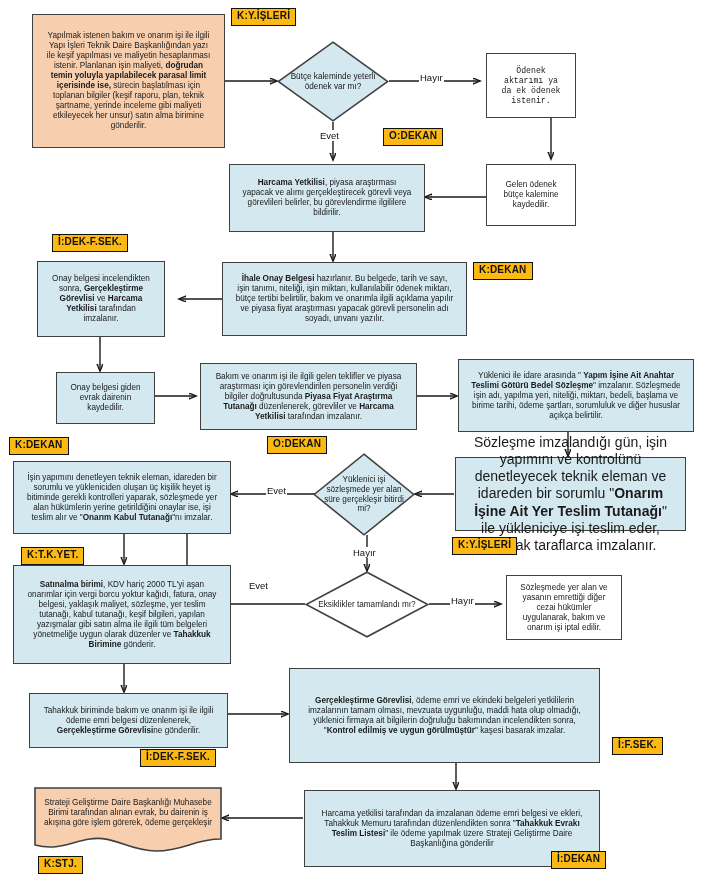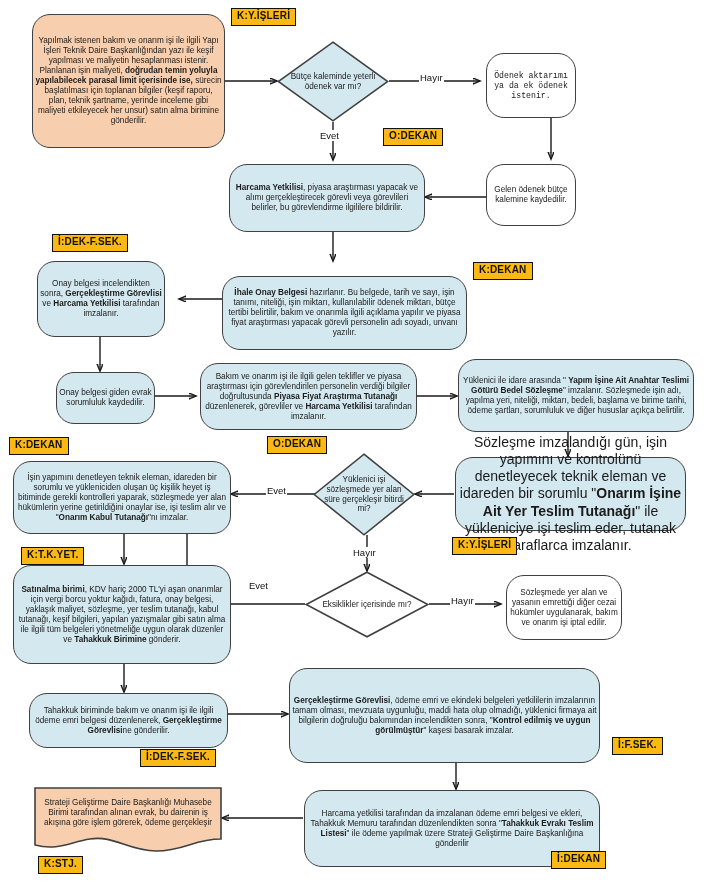--- a/index.html
+++ b/index.html
@@ -20,22 +20,21 @@
   
   .node {
     position: absolute;
     box-sizing: border-box;
     display: flex;
     align-items: center;
     justify-content: center;
     text-align: center;
     color: #1a1a1a;
     line-height: 1.22;
-    padding: 3px 2px;
-    border-radius: 18px;
+    padding: 3px 12px;
   }
   .node .txt { width: 100%; }
   .box-blue {
     background: #d4e8ef;
     border: 1.6px solid #404040;
   }
   .box-white {
     background: #ffffff;
     border: 1.6px solid #404040;
   }
@@ -173,30 +172,30 @@
   </div>
 
   <div class="node box-white" style="left:486px; top:164px; width:90px; height:62px; font-size:8.2px;">
     <span class="txt">Gelen ödenek bütçe kalemine kaydedilir.</span>
   </div>
 
   <div class="node box-blue" style="left:229px; top:164px; width:196px; height:68px; font-size:8.2px;">
     <span class="txt"><b>Harcama Yetkilisi</b>, piyasa araştırması yapacak ve alımı gerçekleştirecek görevli veya görevlileri belirler, bu görevlendirme ilgililere bildirilir.</span>
   </div>
 
-  <div class="node box-blue" style="left:222px; top:276px; width:245px; height:74px; font-size:8.2px;justify-content:center;">
+  <div class="node box-blue" style="left:222px; top:262px; width:245px; height:74px; font-size:8.2px;justify-content:center;">
     <span class="txt"><b>İhale Onay Belgesi</b> hazırlanır. Bu belgede, tarih ve sayı,  işin tanımı, niteliği, işin miktarı, kullanılabilir ödenek miktarı, bütçe tertibi belirtilir, bakım ve onarımla ilgili açıklama yapılır ve piyasa fiyat araştırması yapacak  görevli personelin adı soyadı, unvanı  yazılır.</span>
   </div>
 
   <div class="node box-blue" style="left:37px; top:261px; width:128px; height:76px; font-size:8.2px;">
     <span class="txt">Onay belgesi incelendikten sonra, <b>Gerçekleştirme Görevlisi</b>  ve <b>Harcama Yetkilisi</b> tarafından imzalanır.</span>
   </div>
 
   <div class="node box-blue" style="left:56px; top:372px; width:99px; height:52px; font-size:8.2px;">
-    <span class="txt">Onay belgesi giden evrak sorumluluk kaydedilir.</span>
+    <span class="txt">Onay belgesi giden evrak dairenin kaydedilir.</span>
   </div>
 
   <div class="node box-blue" style="left:200px; top:363px; width:217px; height:67px; font-size:8.2px;">
     <span class="txt">Bakım ve onarım işi ile ilgili gelen teklifler ve  piyasa araştırması için görevlendirilen personelin verdiği bilgiler doğrultusunda  <b>Piyasa Fiyat Araştırma Tutanağı</b> düzenlenerek, görevliler ve <b>Harcama Yetkilisi</b> tarafından imzalanır.</span>
   </div>
 
   <div class="node box-blue" style="left:458px; top:359px; width:236px; height:73px; font-size:8.2px;">
     <span class="txt">Yüklenici ile idare arasında " <b>Yapım İşine Ait Anahtar Teslimi Götürü Bedel Sözleşme</b>" imzalanır. Sözleşmede işin adı, yapılma yeri, niteliği, miktarı, bedeli, başlama ve birime tarihi,  ödeme şartları, sorumluluk ve diğer hususlar açıkça belirtilir.</span>
   </div>
 
@@ -212,21 +211,21 @@
   </div>
 
   <div class="node box-blue" style="left:13px; top:461px; width:218px; height:73px; font-size:8.2px;">
     <span class="txt">İşin yapımını denetleyen teknik eleman, idareden bir sorumlu ve yükleniciden oluşan üç kişilik heyet  iş bitiminde gerekli  kontrolleri yaparak, sözleşmede yer alan hükümlerin yerine getirildiğini onaylar ise,  işi teslim alır ve  "<b>Onarım Kabul Tutanağı</b>"nı imzalar.</span>
   </div>
 
   <div class="diamond" style="left:305px; top:571px; width:124px; height:67px; font-size:8.2px;">
     <svg viewBox="0 0 124 67" preserveAspectRatio="none">
       <polygon points="62,1.2 122.8,33.5 62,65.8 1.2,33.5" fill="#ffffff" stroke="#404040" stroke-width="1.6"></polygon>
     </svg>
-    <span class="dtxt">Eksiklikler içerisinde mı?</span>
+    <span class="dtxt">Eksiklikler tamamlandı mı?</span>
   </div>
 
   <div class="node box-white" style="left:506px; top:575px; width:116px; height:65px; font-size:8.2px;">
     <span class="txt">Sözleşmede yer alan ve yasanın emrettiği diğer cezai hükümler uygulanarak, bakım ve onarım işi iptal edilir.</span>
   </div>
 
   <div class="node box-blue" style="left:13px; top:565px; width:218px; height:99px; font-size:8.2px;">
     <span class="txt"><b>Satınalma birimi</b>, KDV hariç  2000 TL'yi aşan onarımlar için vergi borcu yoktur kağıdı, fatura, onay belgesi, yaklaşık maliyet,  sözleşme, yer teslim tutanağı, kabul tutanağı, keşif bilgileri, yapılan yazışmalar  gibi  satın alma ile ilgili tüm belgeleri yönetmeliğe uygun olarak düzenler ve <b>Tahakkuk Birimine</b> gönderir.</span>
   </div>
 

